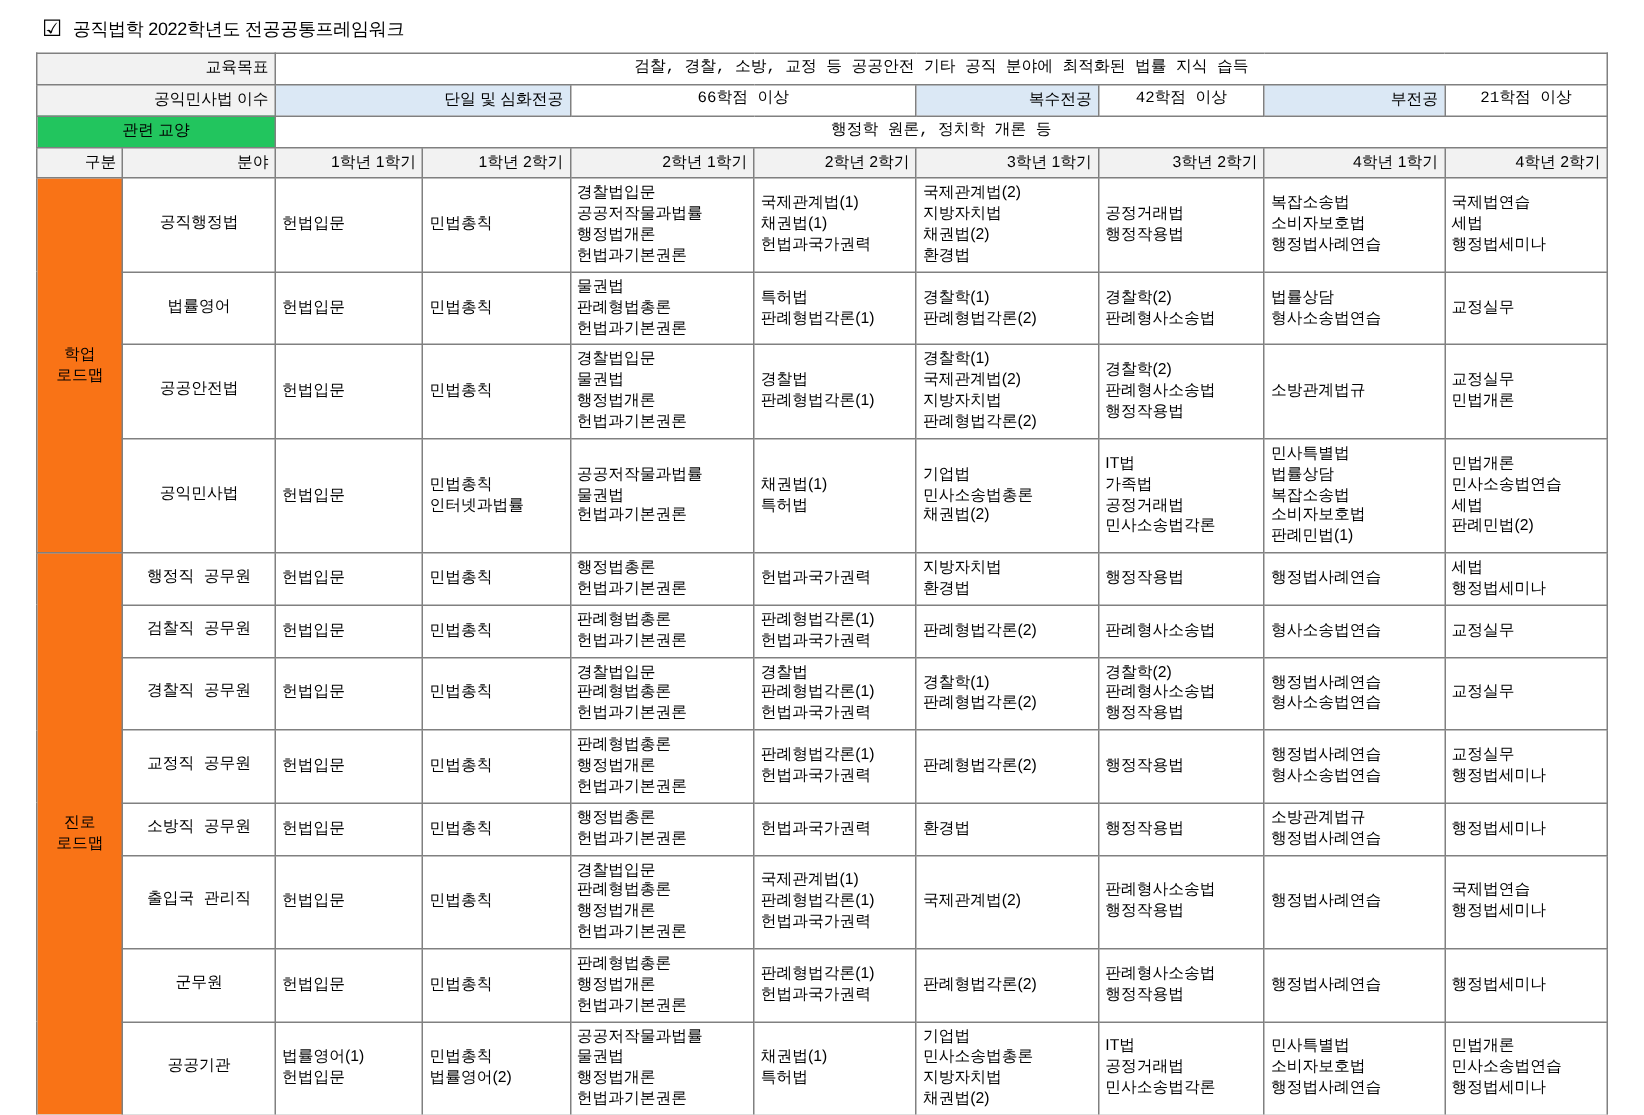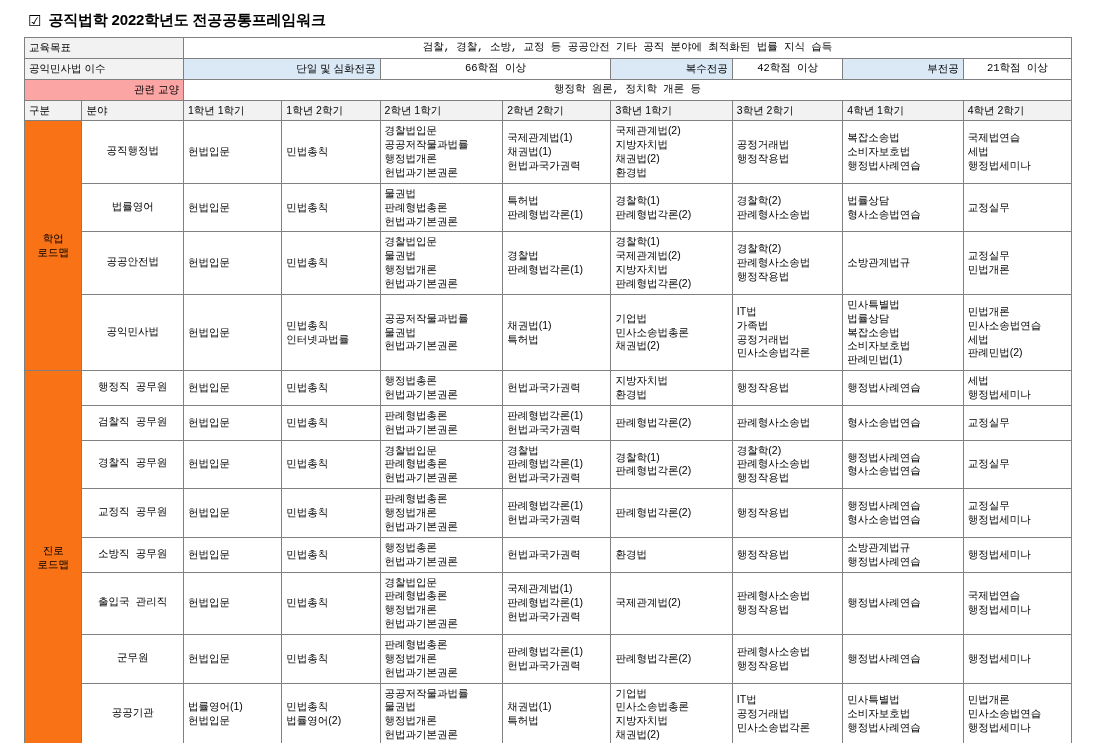--- a/index.html
+++ b/index.html
@@ -8,35 +8,35 @@
     width:1096px; height:743px;
     background:#ffffff;
     font-family:"Liberation Sans", sans-serif;
     color:#000;
     font-size:11px;
   }
   #page { position:relative; width:1096px; height:743px; padding:8px 24px 0 24px; }
 
   .title-row { display:flex; align-items:center; gap:7px; margin:3px 0 7px 4px; }
   .title-check { font-size:15px; line-height:1; }
-  .title-text { font-size:15px; font-weight:bold; letter-spacing:-0.2px; }
+  .title-text { font-size:12px; font-weight:normal; letter-spacing:-0.2px; }
 
   table.main { border-collapse:collapse; width:1048px; table-layout:fixed; }
   table.main td, table.main th {
     border:1px solid #808080;
     padding:3px 4px;
     vertical-align:middle;
     font-size:10.5px;
     line-height:1.32;
     font-weight:normal;
   }
   .c { text-align:center;font-family:Liberation Mono, monospace; }
   .l { text-align:left; }
-  .hdr-gray { background:#f2f2f2; text-align:left; font-weight:normal; }
-  .hdr-green { background:#fca5a5; text-align:right; }
+  .hdr-gray { background:#f2f2f2; text-align:right; font-weight:normal; }
+  .hdr-green { background:#22c55e; text-align:center; }
   .hdr-blue { background:#dbe8f5; text-align:right; }
   .rowlabel { background:#f97316; text-align:center; }
   .cell-multi { white-space:pre-line; }
 </style>
 </head>
 <body>
 
 <div id="page">
 
   <div class="title-row">

